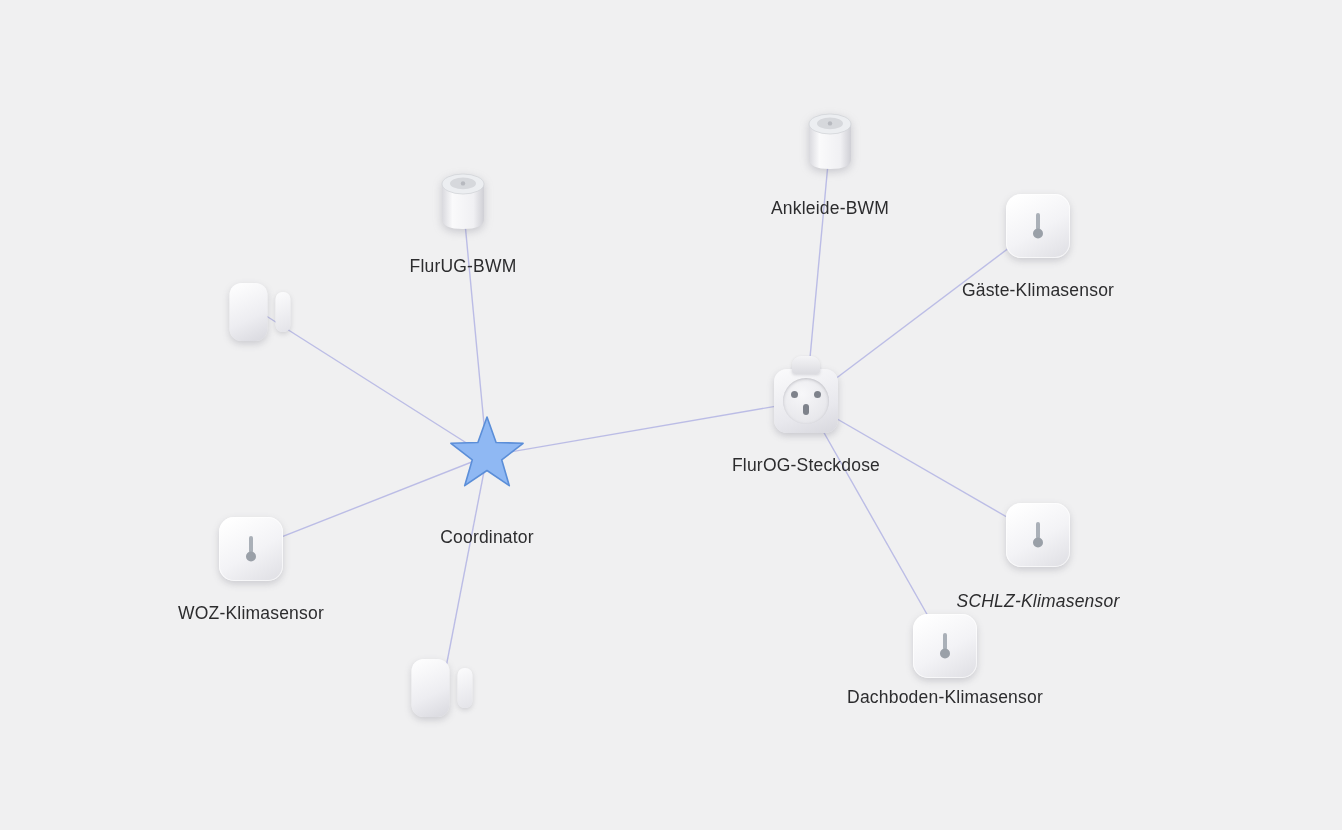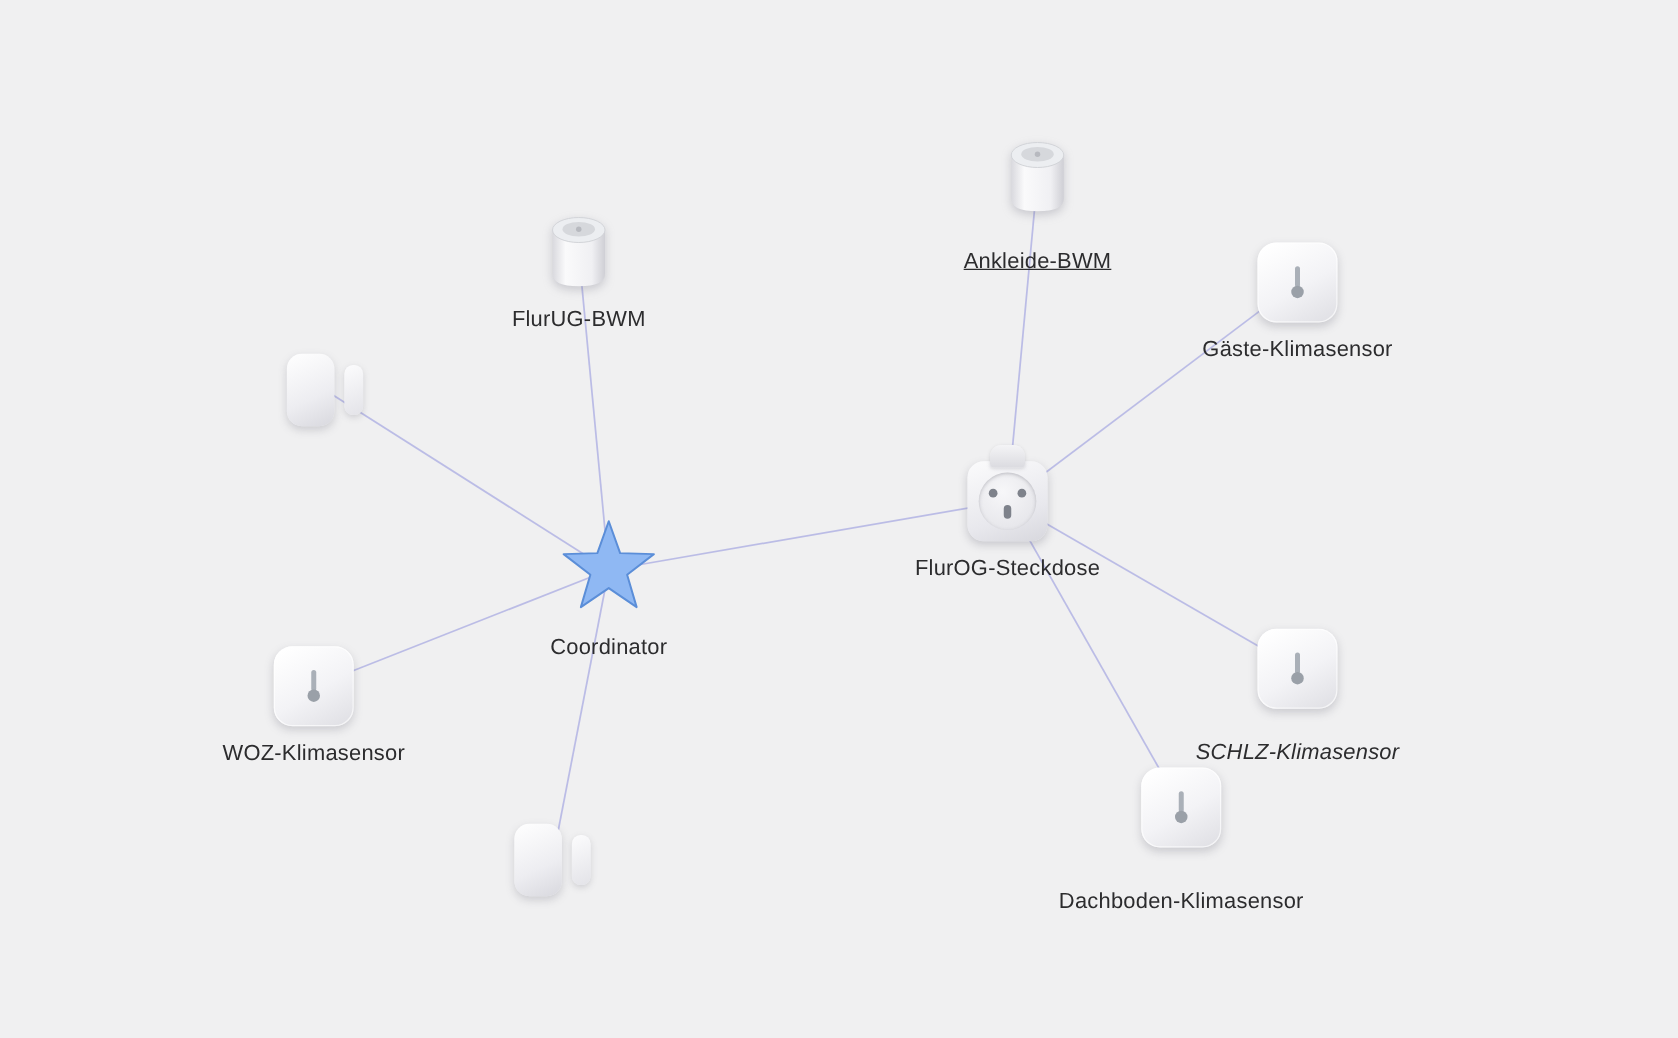--- a/index.html
+++ b/index.html
@@ -14,21 +14,21 @@
     width:1342px; height:830px;
     background:#f0f0f1;
     overflow:hidden;
   }
   svg.edges { position:absolute; left:0; top:0; }
   svg.edges line { stroke:#a9abe2; stroke-width:1.4; stroke-opacity:0.75; }
 
   .node { position:absolute; width:0; height:0; }
   .node .icon { position:absolute; transform:translate(-50%,-50%); }
   .node .label {
-    position:absolute; left:0; top:43px;
+    position:absolute; left:0; top:54px;
     transform:translateX(-50%);
     white-space:nowrap;
     font-size:17.5px; color:#2c2c2e; letter-spacing:0.2px;
   }
 
   
   .climate-body {
     width:64px; height:64px; border-radius:15px;
     background:linear-gradient(150deg,#ffffff 8%,#f3f3f6 55%,#dedee3 100%);
     box-shadow:0 3px 7px rgba(110,110,125,0.28), inset 0 0 0 1px rgba(255,255,255,0.65);
@@ -94,21 +94,21 @@
     <line x1="806" y1="401" x2="830" y2="142"></line>
     <line x1="806" y1="401" x2="1038" y2="226"></line>
     <line x1="806" y1="401" x2="1038" y2="535"></line>
     <line x1="806" y1="401" x2="945" y2="646"></line>
   </svg>
 
   <div class="node" style="left:487px; top:455px;">
     <svg class="icon star-svg" width="84" height="84" viewBox="-42 -42 84 84">
       <polygon points="0,-38 9.1,-12.5 36.1,-11.7 14.7,4.8 22.3,30.7 0,15.5 -22.3,30.7 -14.7,4.8 -36.1,-11.7 -9.1,-12.5"></polygon>
     </svg>
-    <div class="label" style="top:52px;">Coordinator</div>
+    <div class="label" style="top:72px;">Coordinator</div>
   </div>
 
   <div class="node" style="left:463px; top:202px;">
     <svg class="icon" width="48" height="62" viewBox="0 0 48 62" style="filter:drop-shadow(0 3px 4px rgba(110,110,125,0.3));">
       <defs>
         <linearGradient id="mg1" x1="0" y1="0" x2="1" y2="0">
           <stop offset="0" stop-color="#d9d9de"></stop>
             <stop offset="0.25" stop-color="#fafafb"></stop>
           <stop offset="0.75" stop-color="#f0f0f3"></stop>
             <stop offset="1" stop-color="#cfcfd5"></stop>
@@ -122,21 +122,21 @@
     <div class="label">FlurUG-BWM</div>
   </div>
 
   <div class="node" style="left:830px; top:142px;">
     <svg class="icon" width="48" height="62" viewBox="0 0 48 62" style="filter:drop-shadow(0 3px 4px rgba(110,110,125,0.3));">
       <path d="M3,14 L3,48 Q3,58 24,58 Q45,58 45,48 L45,14 Z" fill="url(#mg1)"></path>
       <ellipse cx="24" cy="13" rx="21" ry="10" fill="#eceef1" stroke="#d2d4d8" stroke-width="0.8"></ellipse>
       <ellipse cx="24" cy="12.4" rx="13" ry="5.8" fill="#d6d8dc"></ellipse>
       <circle cx="24" cy="12.4" r="2.2" fill="#b7b9bf"></circle>
     </svg>
-    <div class="label" style="top:56px;text-decoration:underline;">Ankleide-BWM</div>
+    <div class="label" style="top:56px;">Ankleide-BWM</div>
   </div>
 
   <div class="node" style="left:1038px; top:226px;">
     <div class="icon climate-body">
       <svg width="16" height="30" viewBox="0 0 16 30">
         <rect x="6" y="2" width="4" height="17" rx="2" fill="#aab0b8"></rect>
         <circle cx="8" cy="22.5" r="5" fill="#9aa0a8"></circle>
       </svg>
     </div>
     <div class="label">Gäste-Klimasensor</div>
@@ -162,21 +162,21 @@
     <div class="label" style="top:56px;font-style:italic;">SCHLZ-Klimasensor</div>
   </div>
 
   <div class="node" style="left:945px; top:646px;">
     <div class="icon climate-body">
       <svg width="16" height="30" viewBox="0 0 16 30">
         <rect x="6" y="2" width="4" height="17" rx="2" fill="#aab0b8"></rect>
         <circle cx="8" cy="22.5" r="5" fill="#9aa0a8"></circle>
       </svg>
     </div>
-    <div class="label" style="top:64px;">Dachboden-Klimasensor</div>
+    <div class="label" style="top:41px;">Dachboden-Klimasensor</div>
   </div>
 
   <div class="node" style="left:806px; top:401px;">
     <div class="icon plug-body">
       <div class="plug-tab"></div>
       <div class="plug-face">
         <div class="plug-hole hole-l"></div>
         <div class="plug-hole hole-r"></div>
         <div class="plug-hole hole-c"></div>
       </div>

